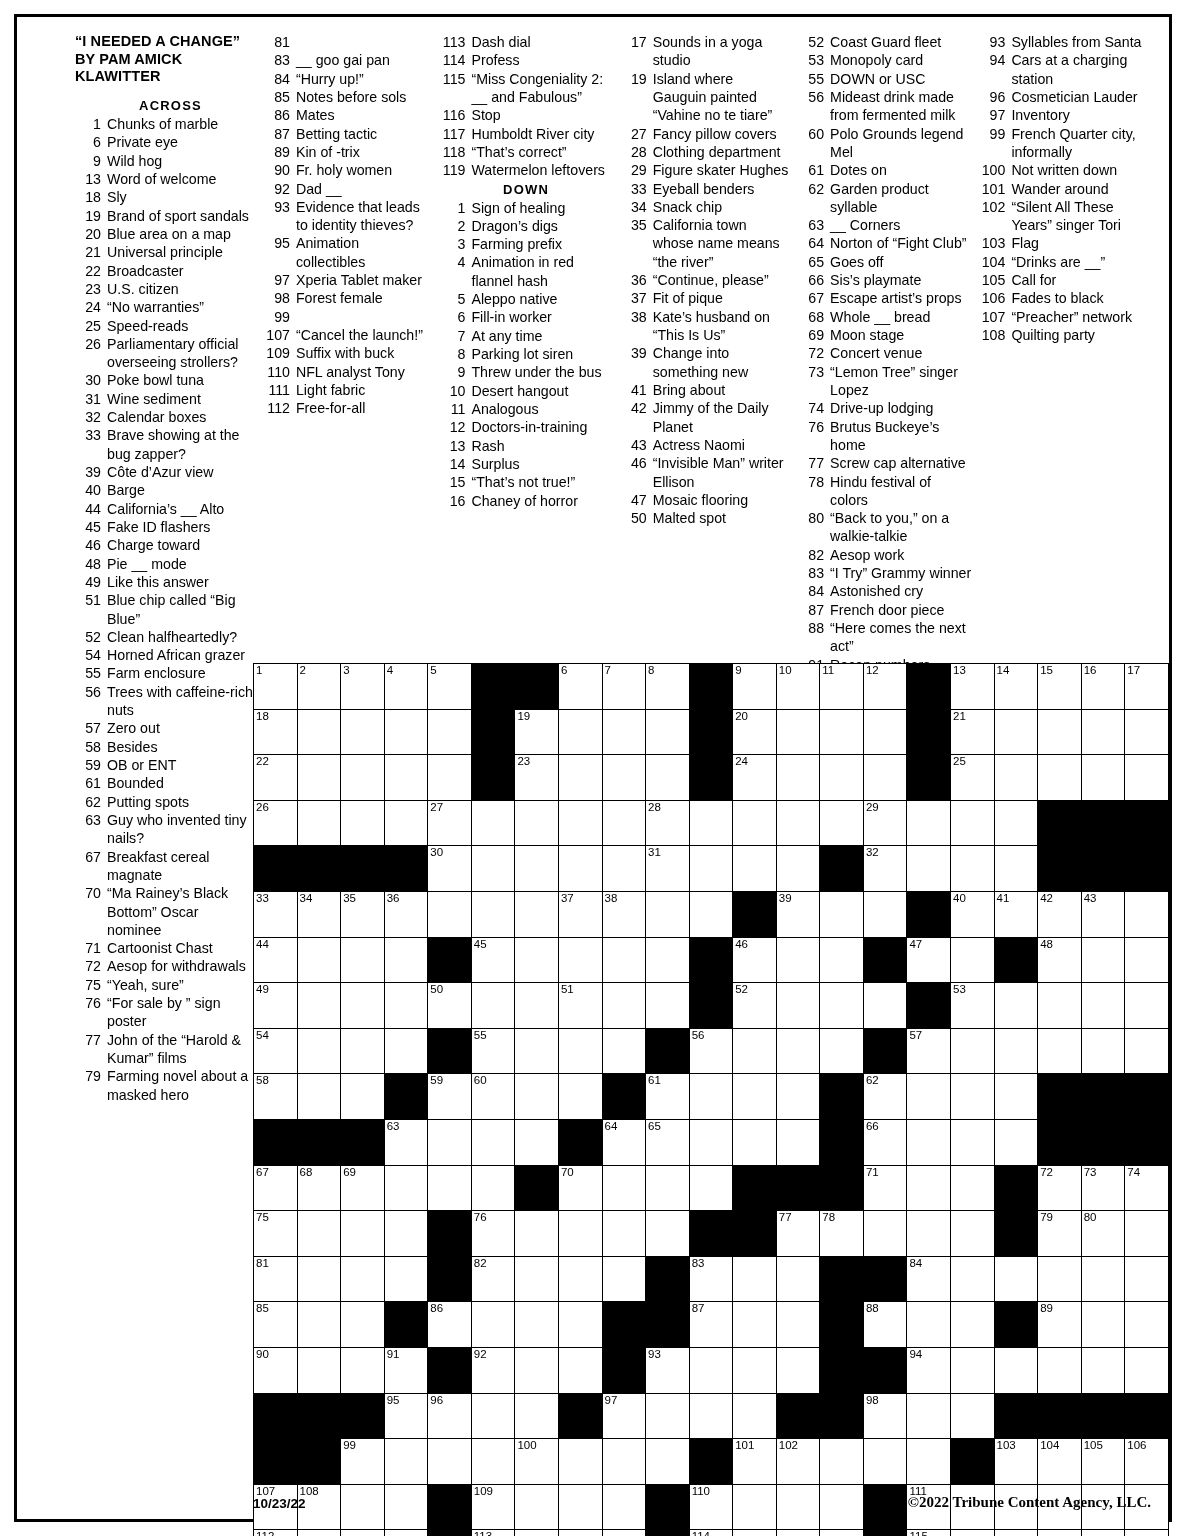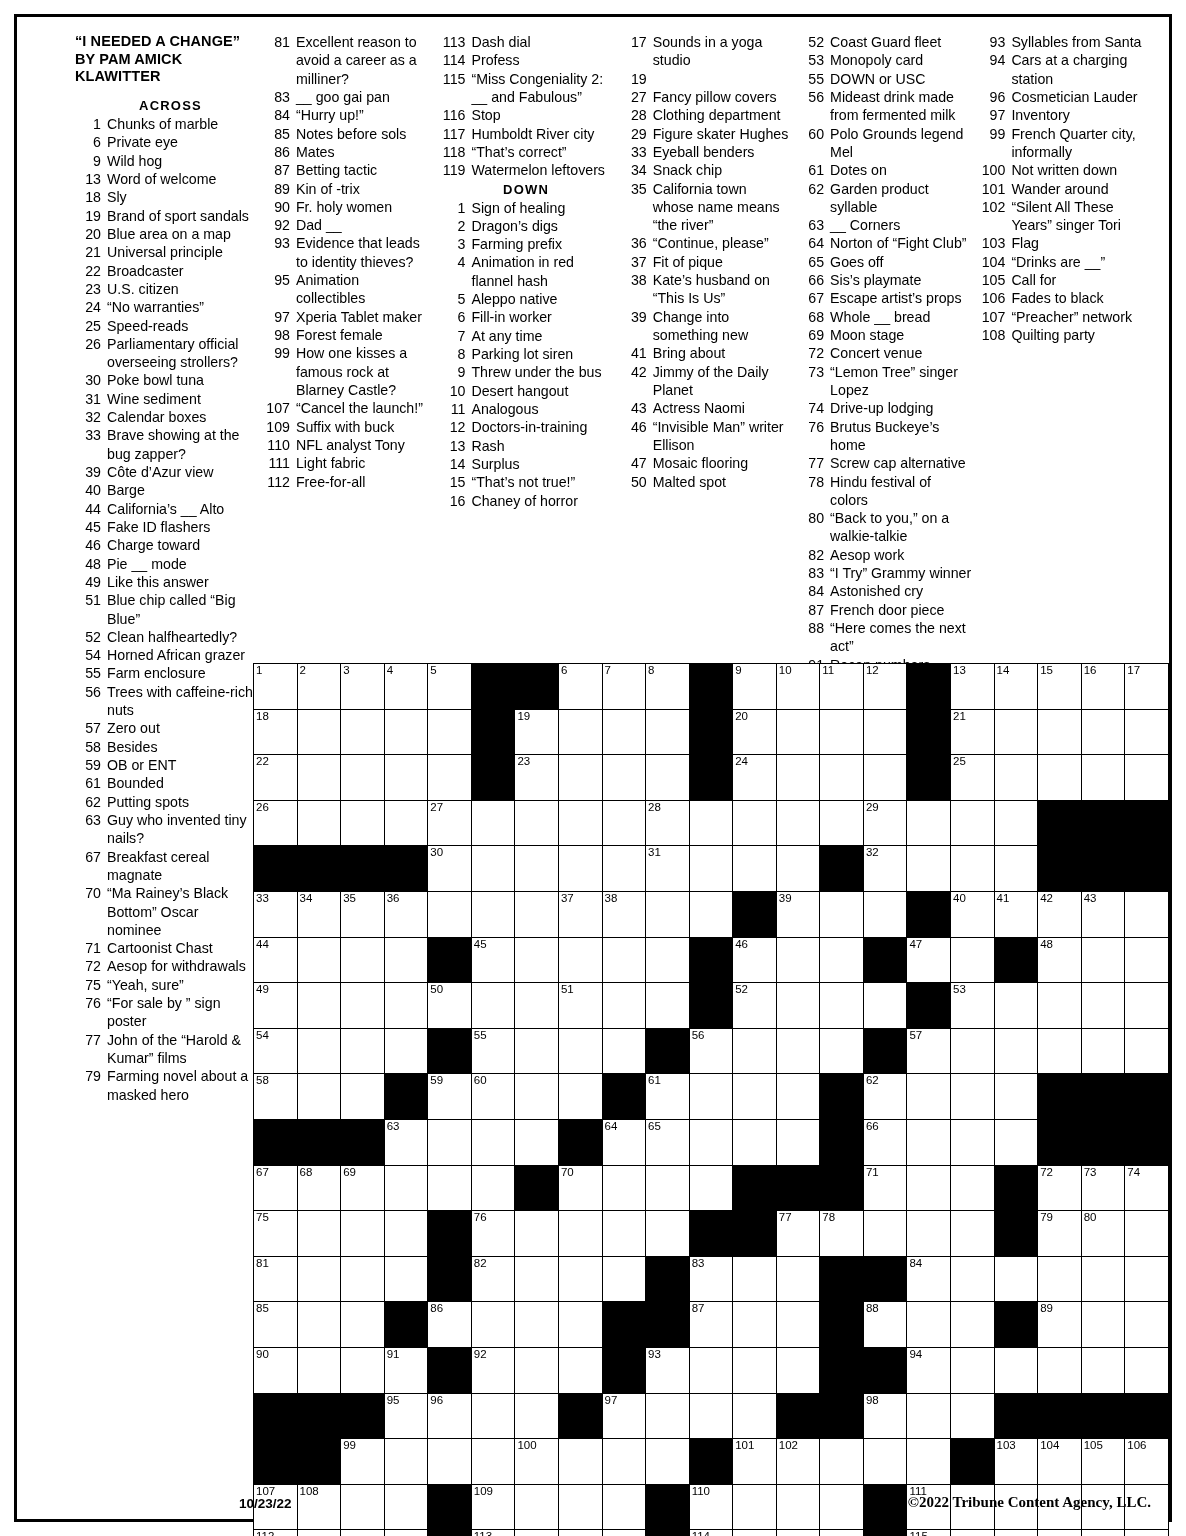--- a/index.html
+++ b/index.html
@@ -96,21 +96,21 @@
     position:absolute;
     left:2px;top:0px;
     font-size:11.5px;
     line-height:12px;
     font-family:"Liberation Sans", sans-serif;
   }
 
   
   .footer{
     position:absolute;
-    left:4px;right:18px;
+    left:18px;right:18px;
     bottom:8px;
     display:flex;
     justify-content:space-between;
     align-items:flex-end;
     font-family:"Liberation Serif", serif;
   }
   .footer .date{
     font-family:"Liberation Sans", sans-serif;
     font-weight:bold;
     font-size:13.5px;
@@ -306,21 +306,20 @@
               <span class="num">79</span>
               <span class="txt">Farming novel about a masked hero</span>
             </li>
           </ul>
       </div>
 
       <div class="col col-2">
         <ul class="clues" id="across-col-2">
             <li>
               <span class="num">81</span>
-              <span class="txt">Excellent reason to avoid a career as a milliner?</span>
             </li>
             <li>
               <span class="num">83</span>
               <span class="txt">__ goo gai pan</span>
             </li>
             <li>
               <span class="num">84</span>
               <span class="txt">“Hurry up!”</span>
             </li>
             <li>
@@ -358,21 +357,20 @@
             <li>
               <span class="num">97</span>
               <span class="txt">Xperia Tablet maker</span>
             </li>
             <li>
               <span class="num">98</span>
               <span class="txt">Forest female</span>
             </li>
             <li>
               <span class="num">99</span>
-              <span class="txt">How one kisses a famous rock at Blarney Castle?</span>
             </li>
             <li>
               <span class="num">107</span>
               <span class="txt">“Cancel the launch!”</span>
             </li>
             <li>
               <span class="num">109</span>
               <span class="txt">Suffix with buck</span>
             </li>
             <li>
@@ -491,20 +489,21 @@
       </div>
 
       <div class="col col-4">
         <ul class="clues" id="down-col-2">
             <li>
               <span class="num">17</span>
               <span class="txt">Sounds in a yoga studio</span>
             </li>
             <li>
               <span class="num">19</span>
+              <span class="txt">Island where Gauguin painted “Vahine no te tiare”</span>
             </li>
             <li>
               <span class="num">27</span>
               <span class="txt">Fancy pillow covers</span>
             </li>
             <li>
               <span class="num">28</span>
               <span class="txt">Clothing department</span>
             </li>
             <li>

